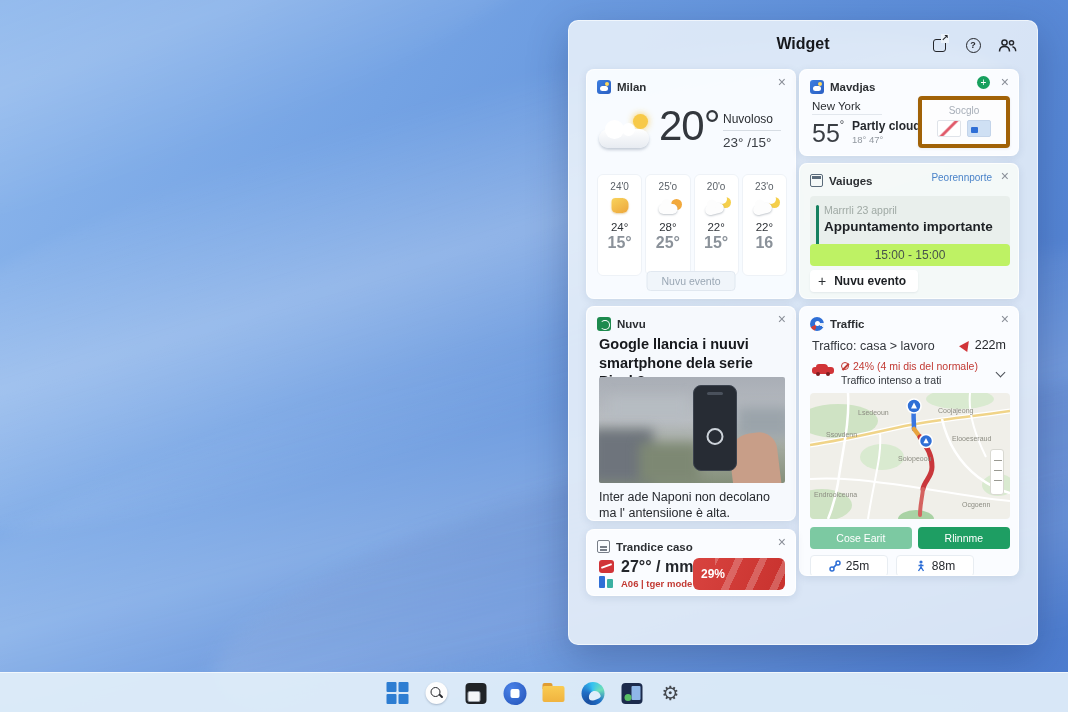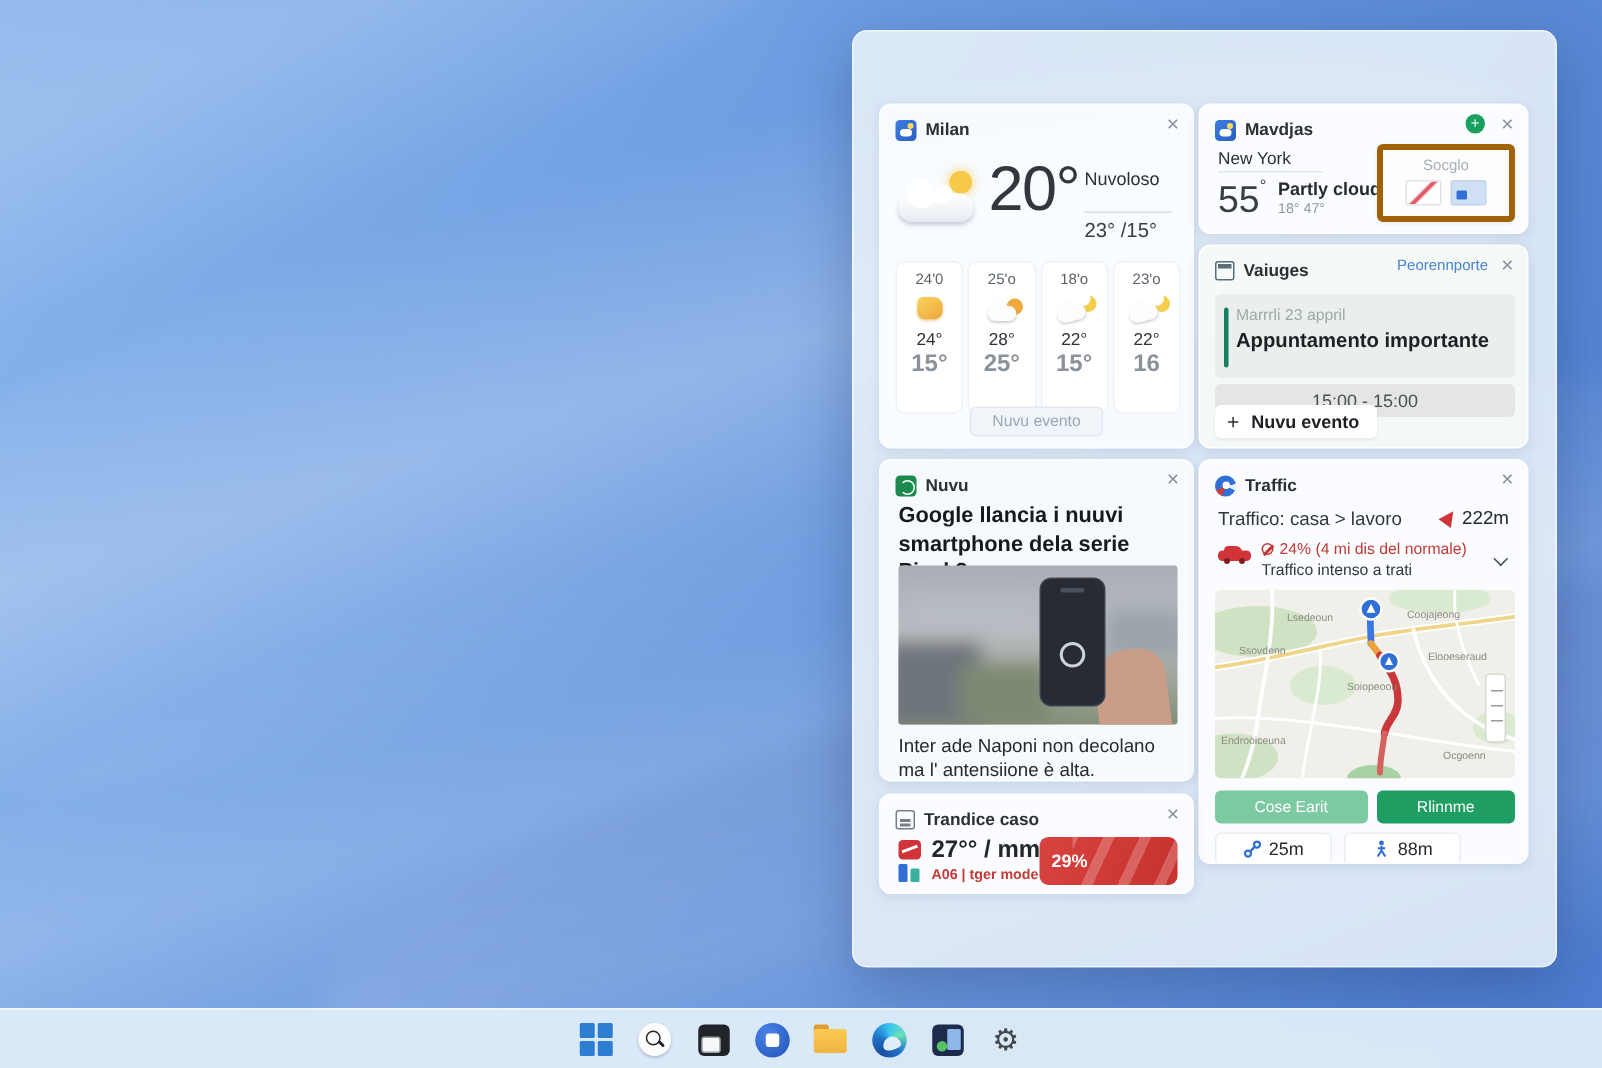--- a/index.html
+++ b/index.html
@@ -54,21 +54,21 @@
   .milan-main { position:absolute; top:30px; left:0; width:100%; height:66px; }
   .bigcloud { position:absolute; left:12px; top:12px; width:54px; height:40px; }
   .bigcloud .sun { position:absolute; right:5px; top:2px; width:15px; height:15px; border-radius:50%;
     background:#f7c948; box-shadow:0 0 7px rgba(247,201,72,.9); }
   .bigcloud .cbody { position:absolute; left:0; bottom:4px; width:50px; height:19px;
     background:linear-gradient(#ffffff,#e7ebf1); border-radius:11px; box-shadow:0 2px 3px rgba(120,135,155,.4); }
   .bigcloud .cbody::before { content:''; position:absolute; left:6px; top:-9px; width:19px; height:19px; background:#fff; border-radius:50%; }
   .bigcloud .cbody::after  { content:''; position:absolute; left:23px; top:-6px; width:13px; height:13px; background:#fff; border-radius:50%; }
   .milan-temp { position:absolute; left:72px; top:2px; font-size:42px; font-weight:400; color:#33373d; letter-spacing:-1px; }
   .milan-right { position:absolute; right:14px; top:12px; width:58px; text-align:left; }
-  .milan-cond { font-size:12px; color:#2c2f33; padding-bottom:15px; border-bottom:1px solid #d7dde4; }
+  .milan-cond { font-size:12px; color:#2c2f33; padding-bottom:4px; border-bottom:1px solid #d7dde4; }
   .milan-range { font-size:13.5px; color:#3a3e44; padding-top:4px; }
   .forecast { position:absolute; left:10px; top:104px; width:190px; height:102px; display:flex; gap:3px; }
   .fcell { flex:1; background:#ffffff; border:1px solid #eef2f7; border-radius:6px; text-align:center; padding-top:6px; }
   .fday { font-size:10px; color:#5b6168; }
   .fic { position:relative; height:24px; margin:3px 0 2px; }
   .sunblob { position:absolute; left:50%; top:3px; transform:translateX(-50%); width:17px; height:15px;
     background:linear-gradient(150deg,#f8d35c,#eda63b); border-radius:4px 6px 6px 5px; box-shadow:0 1px 2px rgba(190,140,40,.4); }
   .scloud { position:absolute; left:50%; top:9px; transform:translateX(-50%); width:19px; height:10px;
     background:#fdfdfd; border-radius:6px; box-shadow:0 1px 2px rgba(120,130,145,.45); }
   .scloud::before { content:''; position:absolute; left:3px; top:-5px; width:10px; height:10px; background:#fdfdfd; border-radius:50%; }
@@ -103,21 +103,21 @@
   
   .cal { left:230px; top:142px; width:220px; height:136px; background:rgba(246,250,248,.95); }
   .cal-ic { width:13px; height:13px; border:1.5px solid #5a6b7a; border-radius:2px; position:relative; flex:none; }
   .cal-ic::after { content:''; position:absolute; left:1px; top:1px; right:1px; height:3px; background:#5a6b7a; }
   .cal-link { position:absolute; right:26px; top:8px; font-size:10px; color:#4a83c9; cursor:pointer; }
   .event { position:absolute; left:10px; top:32px; width:200px; height:56px; background:#e9efec;
     border-radius:4px; padding:8px 10px 0 14px; }
   .event-bar { position:absolute; left:6px; top:9px; width:3px; height:40px; background:#15805f; border-radius:2px; }
   .event-date { font-size:10.5px; color:#9fa9a4; }
   .event-title { font-size:13.5px; font-weight:700; color:#1d2024; margin-top:3px; }
-  .event-time { position:absolute; left:10px; top:92px; width:200px; height:22px; background:#e5e5e5;
+  .event-time { position:absolute; left:10px; top:80px; width:200px; height:22px; background:#bef264;
     border-radius:4px; text-align:center; font-size:12px; color:#47524c; line-height:22px; }
   .cal-btn { position:absolute; left:10px; bottom:6px; background:#fff; border-radius:4px;
     padding:4px 12px 4px 8px; display:inline-flex; gap:8px; align-items:center;
     box-shadow:0 1px 2px rgba(30,50,80,.08); cursor:pointer; }
   .cal-btn .plus { font-size:14px; color:#2c2f33; line-height:1; }
   .cal-btn .lbl { font-size:12px; color:#1d2024; font-weight:600; }
 
   
   .news { left:17px; top:285px; width:210px; height:215px; background:rgba(247,250,253,.96); }
   .news-ic { width:14px; height:14px; background:#1d8a4e; border-radius:3px; position:relative; flex:none; }
@@ -251,20 +251,41 @@
 </head>
 <body>
 
 <div class="screen">
   <div class="wave w1"></div>
   <div class="wave w2"></div>
   <div class="wave w3"></div>
   <div class="wave w4"></div>
 
   <section class="panel">
+    <header class="panel-header">
+      <h1 class="panel-title">Widget</h1>
+      <div class="panel-actions">
+        <span class="hicon">
+          <span class="share-box">
+              <span class="share-arrow">↗</span>
+            </span>
+        </span>
+        <span class="hicon">
+          <span class="help-circle">?</span>
+        </span>
+        <span class="hicon">
+          <svg width="19" height="15" viewBox="0 0 19 15">
+            <circle cx="6.5" cy="4.5" r="2.6" fill="none" stroke="#24262b" stroke-width="1.5"></circle>
+            <path d="M1.5,13.5 C1.5,10 4,8.5 6.5,8.5 C9,8.5 11.5,10 11.5,13.5" fill="none" stroke="#24262b" stroke-width="1.5"></path>
+            <circle cx="13.5" cy="4.8" r="2.1" fill="none" stroke="#24262b" stroke-width="1.4"></circle>
+            <path d="M14.5,8.7 C16.5,9.2 17.7,10.8 17.7,13.3" fill="none" stroke="#24262b" stroke-width="1.4"></path>
+          </svg>
+        </span>
+      </div>
+    </header>
 
     <article class="card milan">
       <div class="chead">
         <span class="appic blue"></span>
         <span class="ctitle">Milan</span>
         <span class="close">×</span>
       </div>
       <div class="milan-main">
         <span class="bigcloud">
             <i class="sun"></i>
@@ -288,21 +309,21 @@
         <div class="fcell">
           <div class="fday">25'o</div>
           <div class="fic">
               <span class="peek-sun"></span>
               <span class="scloud"></span>
             </div>
           <div class="fhigh">28°</div>
           <div class="flow">25°</div>
         </div>
         <div class="fcell">
-          <div class="fday">18'o</div>
+          <div class="fday">20'o</div>
           <div class="fic">
               <span class="crescent"></span>
               <span class="scloud" style="transform:translateX(-58%) rotate(-14deg)"></span>
             </div>
           <div class="fhigh">22°</div>
           <div class="flow">15°</div>
         </div>
         <div class="fcell">
           <div class="fday">23'o</div>
           <div class="fic">

